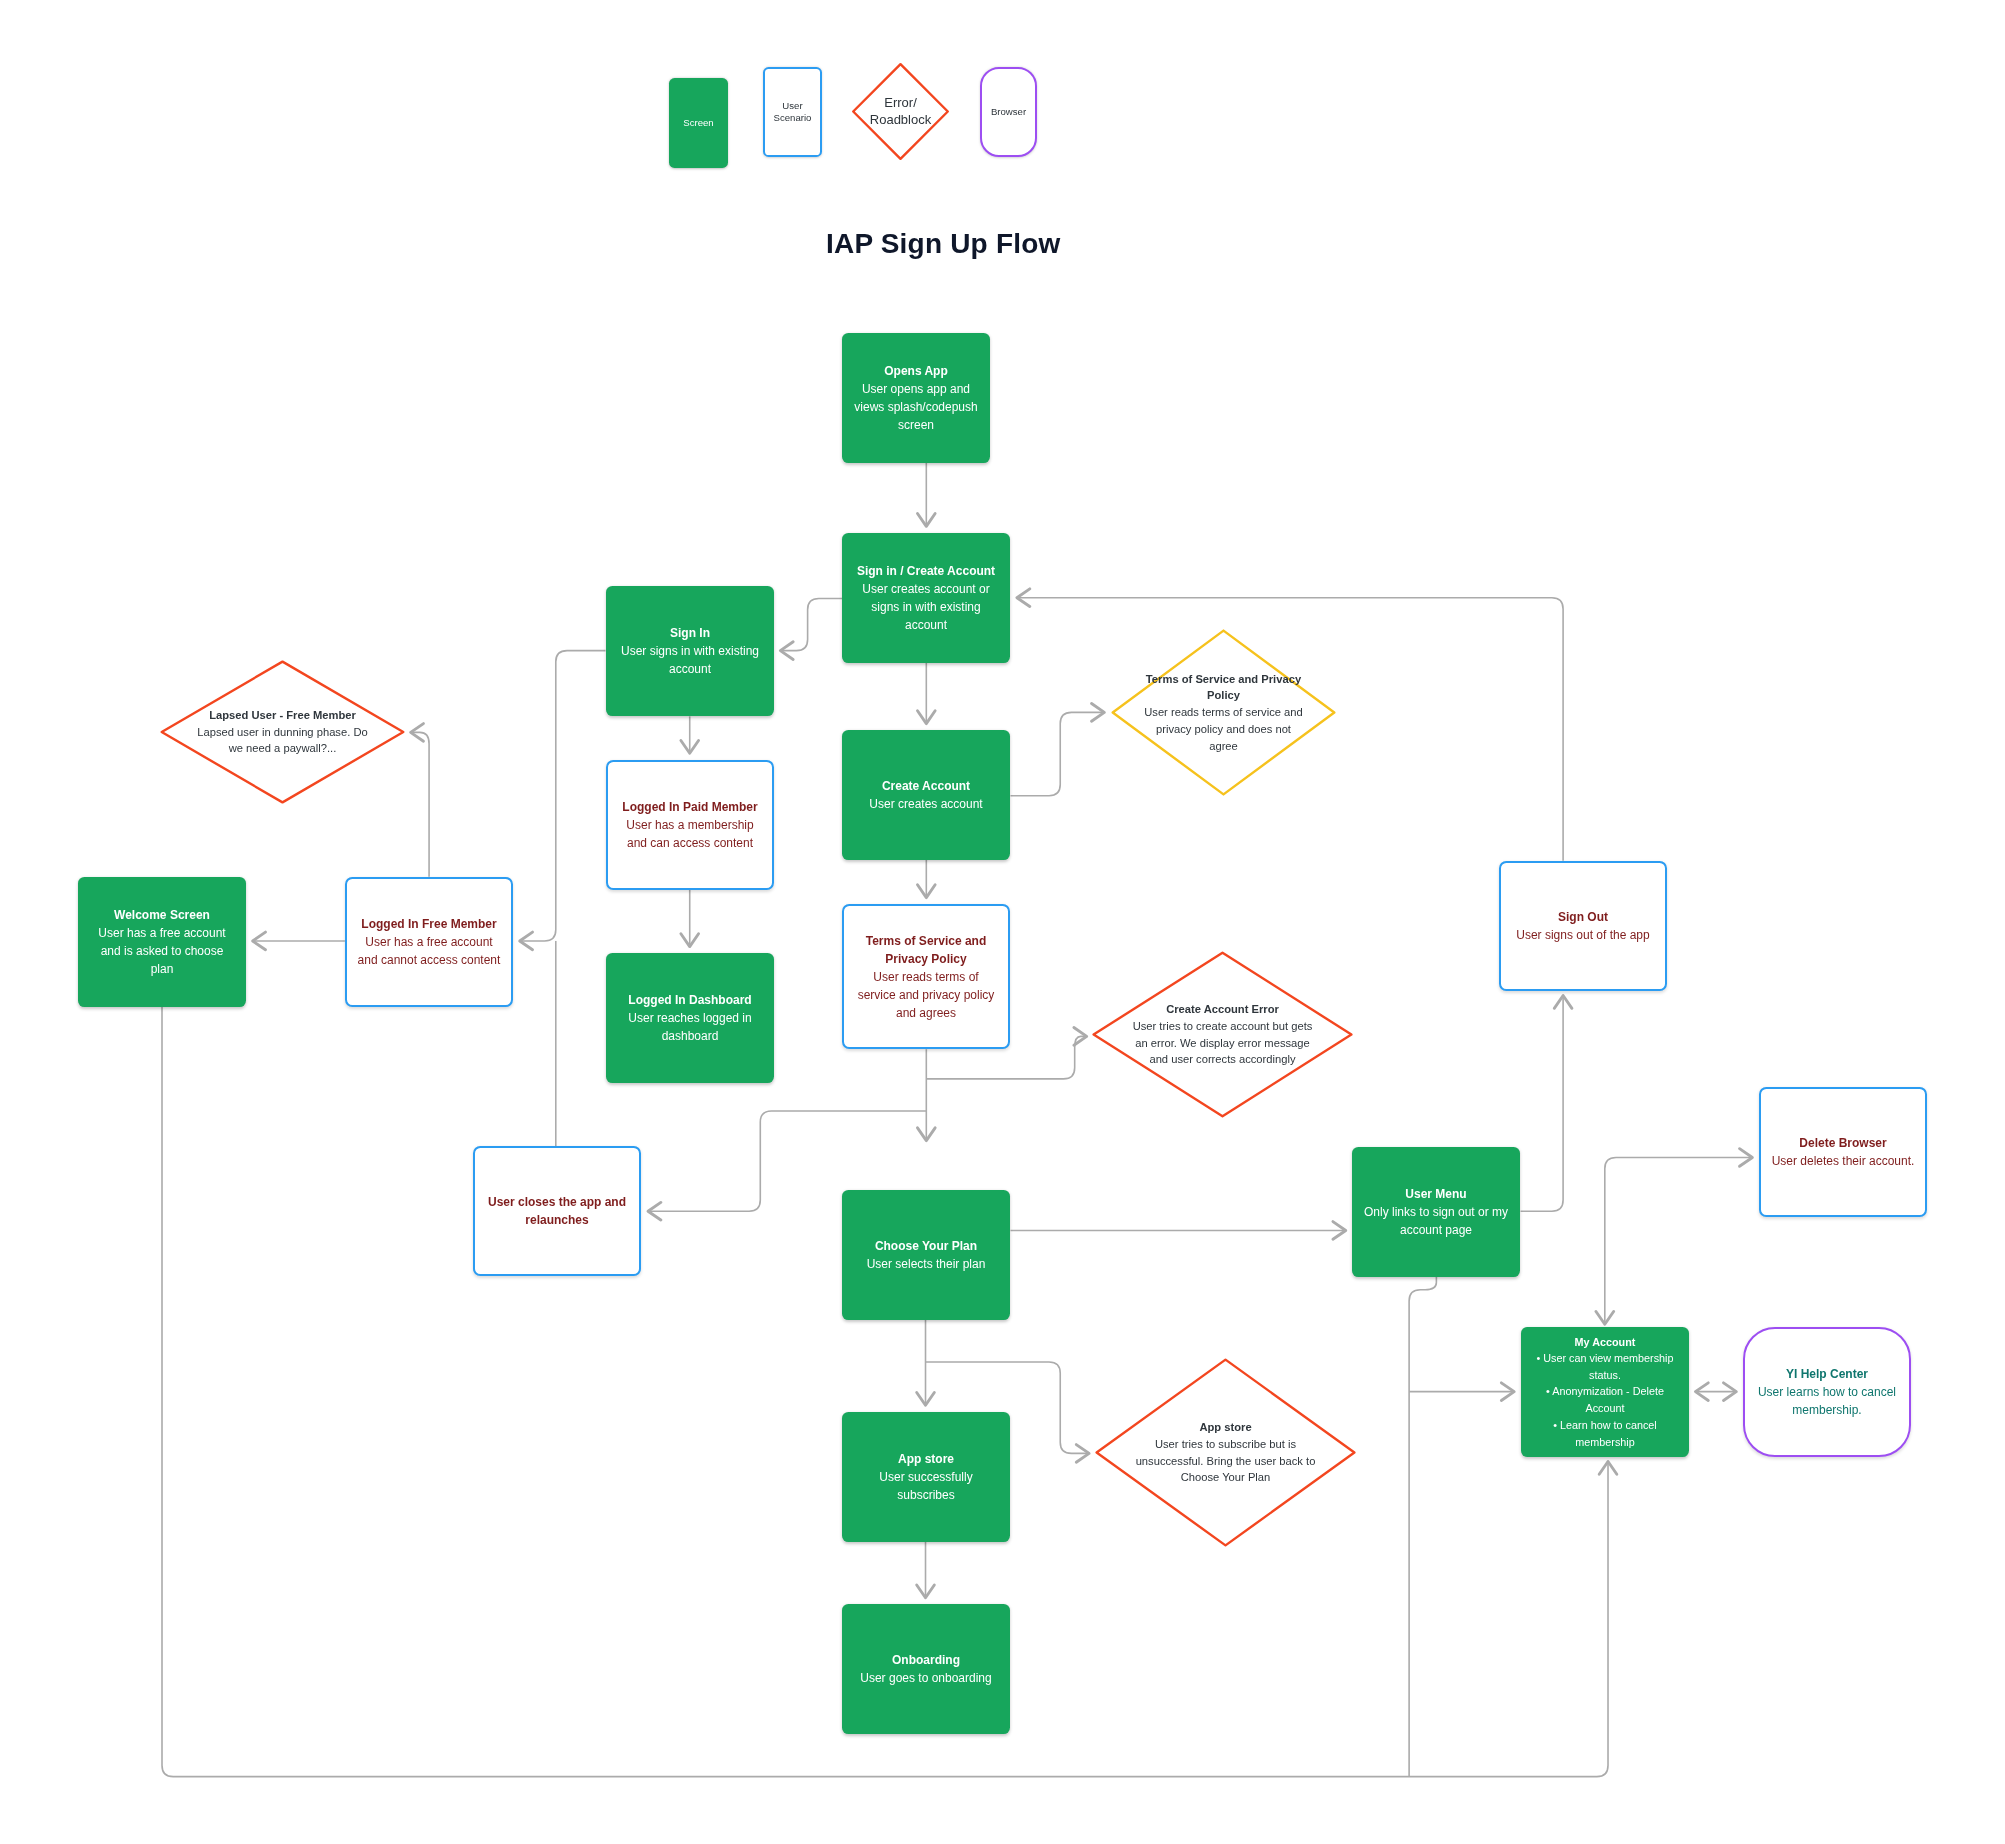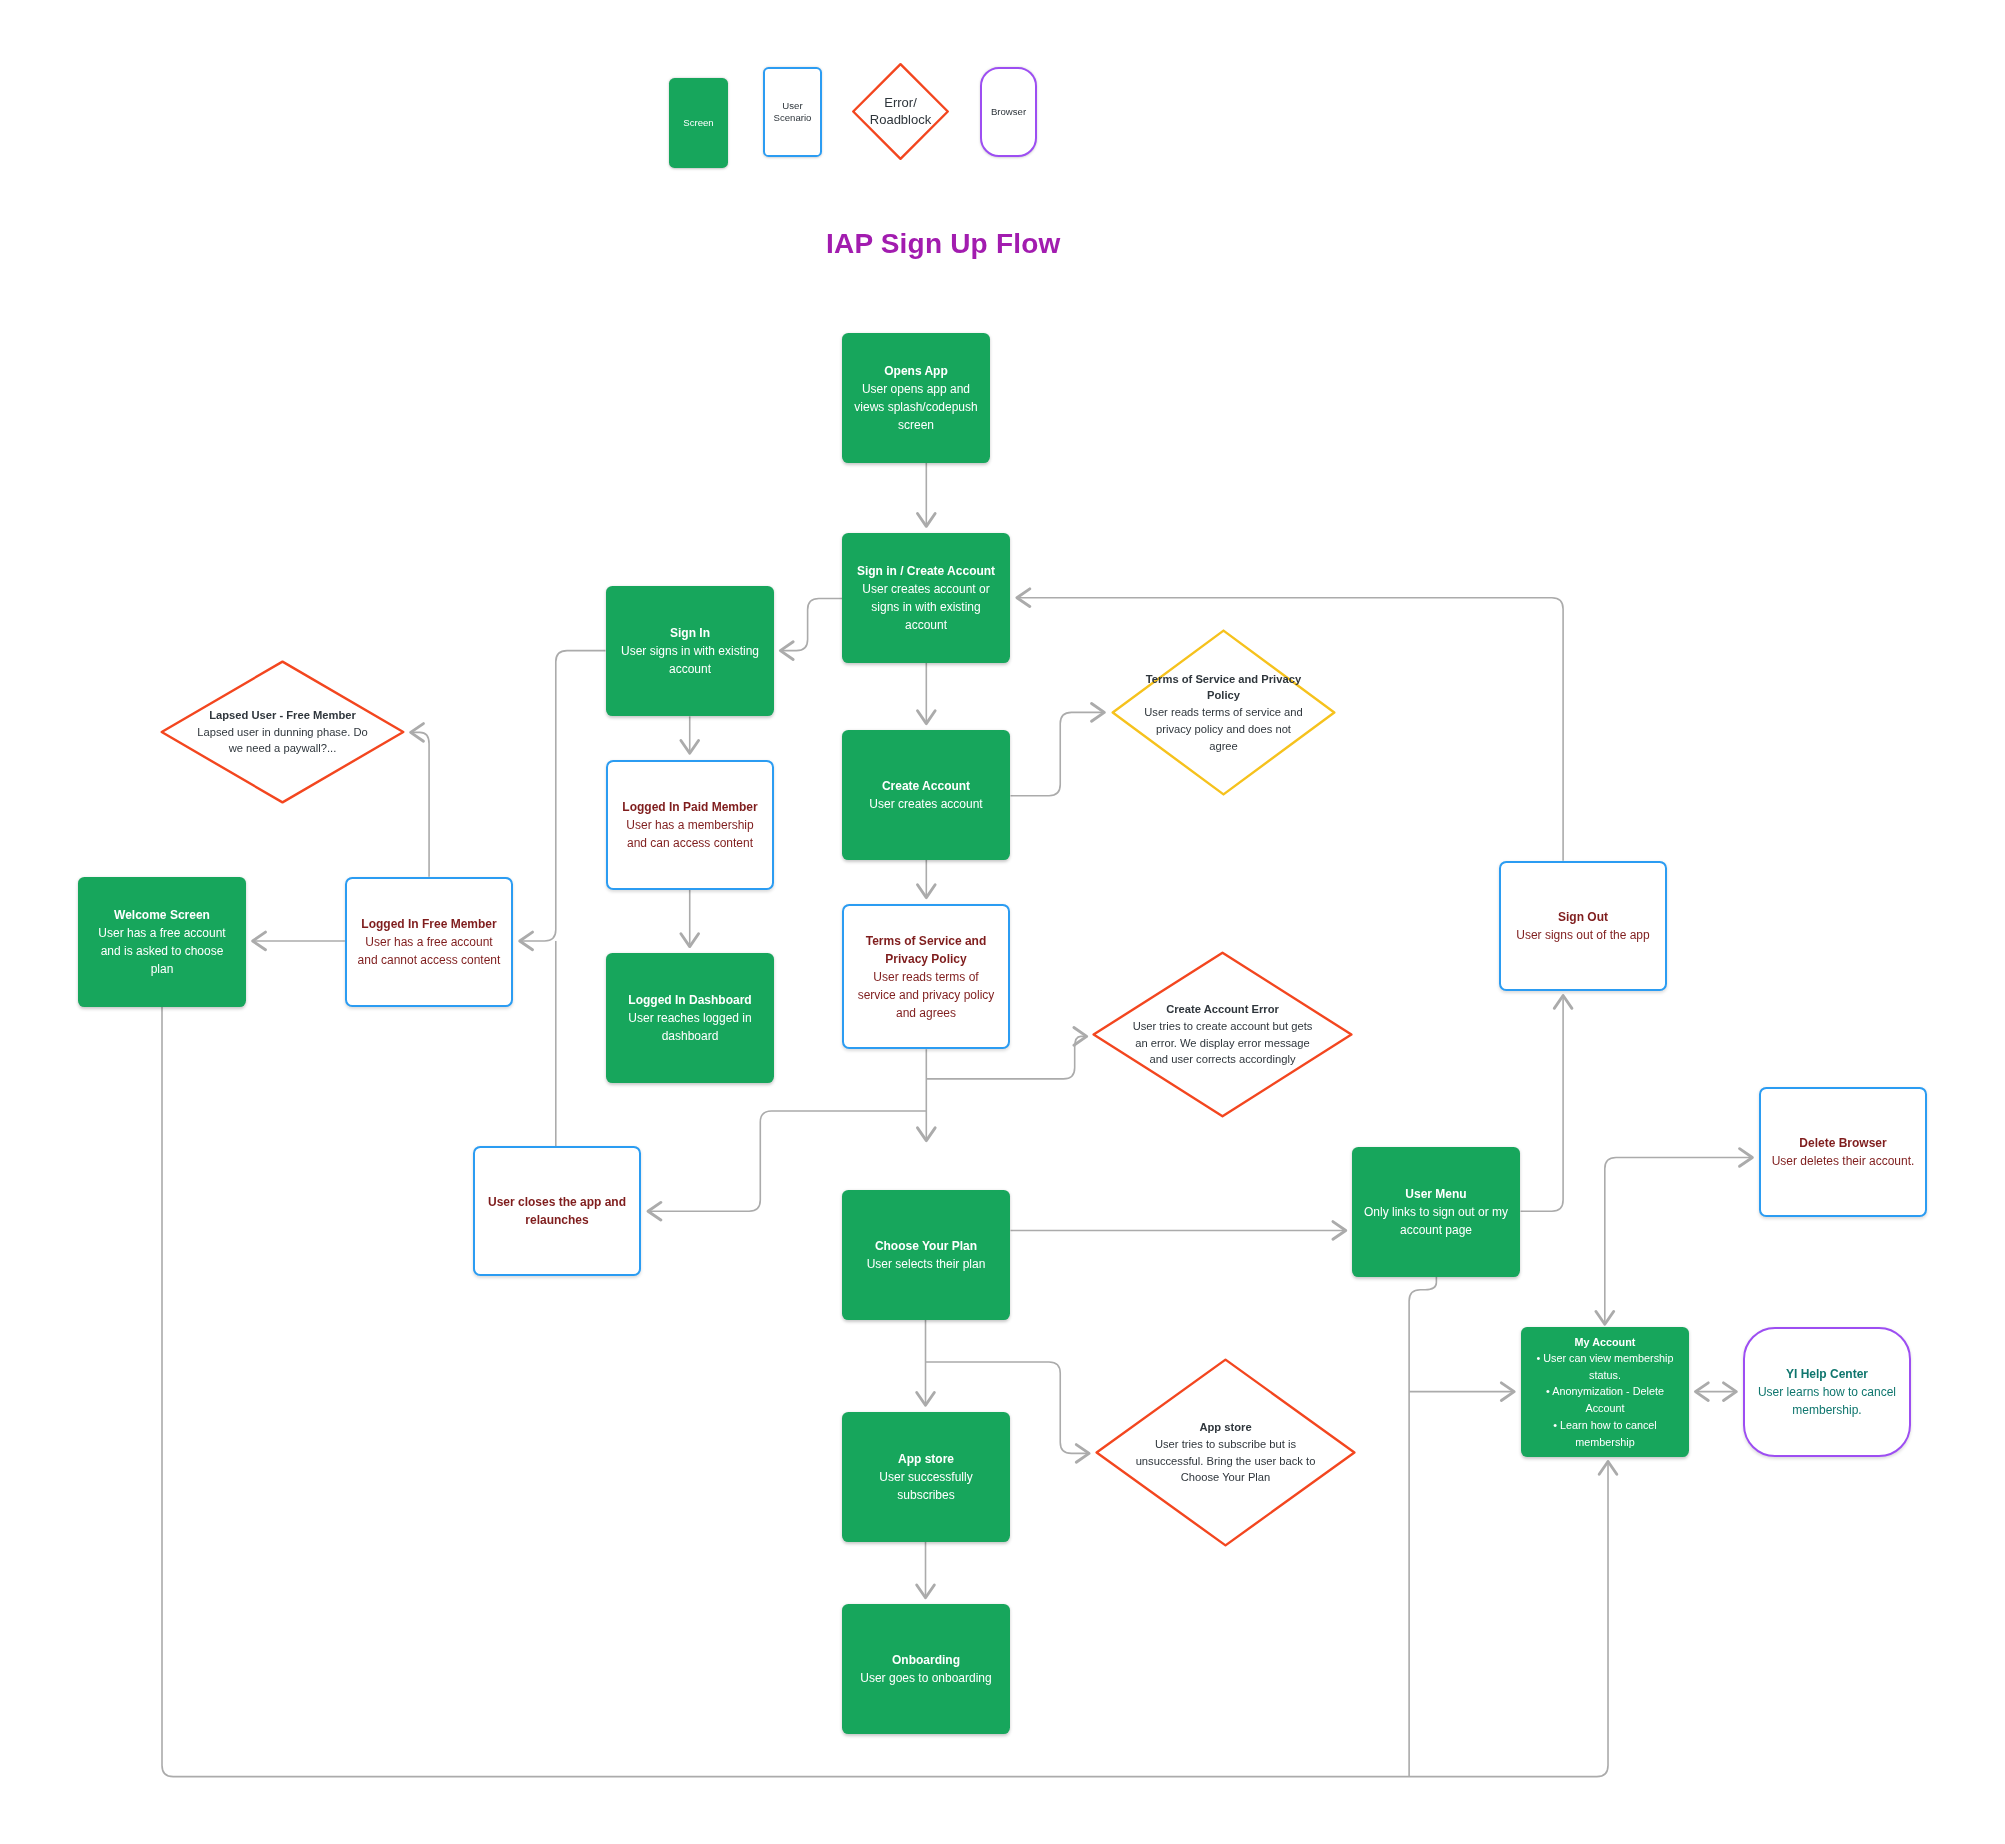--- a/index.html
+++ b/index.html
@@ -2,21 +2,21 @@
 <html style="font-size:13px"><head>
 <meta charset="utf-8">
 <style>
   html,body{margin:0;padding:0;background:#ffffff;}
   #canvas{
     position:relative;width:2005px;height:1845px;background:#ffffff;overflow:hidden;
     font-family:"Liberation Sans","DejaVu Sans",sans-serif;
   }
   #wires{position:absolute;left:0;top:0;width:2005px;height:1845px;}
   .page-title{
-    position:absolute;left:826px;top:228px;font-size:28px;font-weight:600;color:#a21caf;
+    position:absolute;left:826px;top:228px;font-size:28px;font-weight:600;color:#0f172a;
     letter-spacing:0.2px;white-space:nowrap;
   }
   
   .lg-label{font-size:9.6px;color:#2e353b;text-align:center;white-space:pre-line;line-height:1.25;}
   .lg-screen{position:absolute;left:669px;top:78px;width:59px;height:90px;border-radius:5.6px;
     background:var(--green);box-shadow:0 0.8px 2.4px rgba(0,0,0,.25);display:flex;align-items:center;justify-content:center;}
   .lg-screen .lg-label{color:#fff;}
   .lg-scenario{position:absolute;left:763px;top:67px;width:59px;height:90px;border-radius:5.6px;
     background:#fff;border:2.4px solid var(--blue);box-shadow:0 0.8px 2.4px rgba(0,0,0,.18);
     display:flex;align-items:center;justify-content:center;box-sizing:border-box;}

